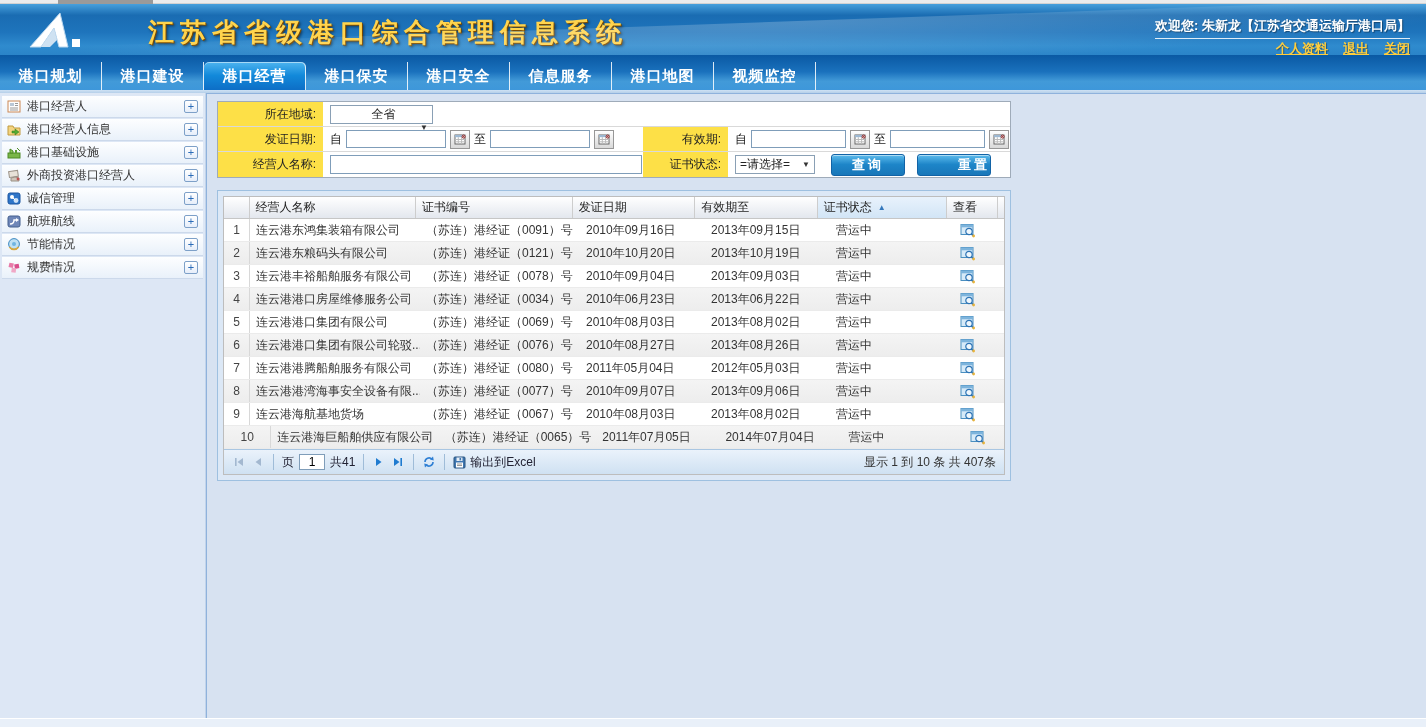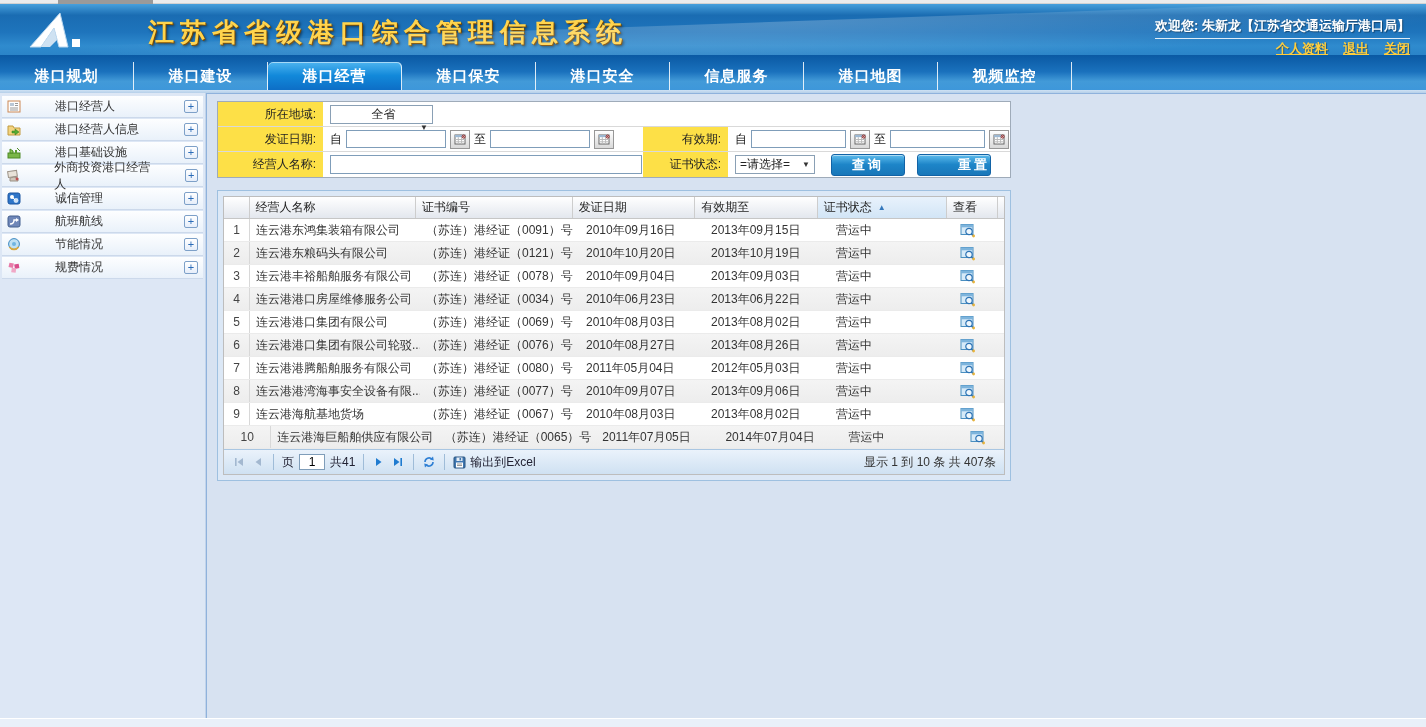--- a/index.html
+++ b/index.html
@@ -14,28 +14,28 @@
   .header { height:51px; background:linear-gradient(180deg,#47a0dc 0%,#1a6cb2 22%,#1e74bc 55%,#2f8bce 82%,#2a84c8 100%); position:relative; overflow:hidden; }
   .header:after { content:""; position:absolute; left:-10%; top:40%; width:120%; height:120%; background:radial-gradient(ellipse at 55% 0%, rgba(255,255,255,.22), rgba(255,255,255,0) 55%); transform:rotate(-2deg); pointer-events:none; }
   .logo { position:absolute; left:26px; top:6px; }
   .app-title { position:absolute; left:148px; top:11px; font-size:26px; font-weight:bold; color:#ffd44d; letter-spacing:6px; text-shadow:1px 1px 0 #7a4a00, 2px 2px 3px rgba(0,0,0,.55); white-space:nowrap; }
   .welcome { position:absolute; right:16px; top:13px; color:#fff; font-weight:bold; font-size:13px; padding-bottom:3px; border-bottom:1px solid rgba(255,255,255,.85); text-shadow:1px 1px 1px rgba(0,0,0,.4); }
   .hlinks { position:absolute; right:16px; top:36px; display:flex; gap:15px; }
   .hlinks span { color:#ffce3d; font-weight:bold; font-size:13px; text-decoration:underline; cursor:pointer; text-shadow:1px 1px 1px rgba(0,0,0,.4); }
 
   
   .nav { height:35px; background:linear-gradient(180deg,#0a59a3 0%,#1a71bd 48%,#429ad8 75%,#3e97da 100%); display:flex; }
-  .nav-tab { width:134px; display:flex; align-items:center; justify-content:center; color:#fff; font-weight:bold; font-size:15px; border-right:1px solid rgba(255,255,255,.85); cursor:pointer; letter-spacing:1px;margin-top:7px; }
+  .nav-tab { width:102px; display:flex; align-items:center; justify-content:center; color:#fff; font-weight:bold; font-size:15px; border-right:1px solid rgba(255,255,255,.85); cursor:pointer; letter-spacing:1px;margin-top:7px; }
   .nav-tab.active { background:linear-gradient(180deg,#4db4f0 0%,#1289da 48%,#0d6ec6 100%); border-radius:5px 5px 0 0; border-right:1px solid rgba(255,255,255,.85); box-shadow:inset 0 1px 0 rgba(255,255,255,.5); }
   .nav-strip { height:3px; background:linear-gradient(180deg,#cfe2f4,#b5cfe9); }
 
   
   .content { height:625px; display:flex; background:#d7e2f1; }
   .sidebar { width:206px; background:#dde7f5; border-right:1px solid #c2d4ea; padding-top:3px; }
-  .side-item { height:22px; margin:0 2px 1px 2px; background:linear-gradient(180deg,#fdfeff,#e9f1fa); border-bottom:1px solid #ccd9eb; display:flex; align-items:center; padding:0 5px 0 4px; cursor:pointer;gap:28px; }
+  .side-item { height:22px; margin:0 2px 1px 2px; background:linear-gradient(180deg,#fdfeff,#e9f1fa); border-bottom:1px solid #ccd9eb; display:flex; align-items:center; padding:0 5px 0 4px; cursor:pointer; }
   .side-item .s-icon { width:16px; height:15px; display:flex; align-items:center; justify-content:center; }
   .side-item .s-label { font-size:12px; color:#333; margin-left:5px; }
   .side-item .s-plus { margin-left:auto; width:14px; height:13px; border:1px solid #7da0c8; border-radius:2px; background:linear-gradient(180deg,#ffffff,#e6eefa); color:#2b6cb8; font-size:11px; line-height:11px; text-align:center; cursor:pointer; }
 
   .main { flex:1; border-left:1px solid #8fb2dc; border-top:1px solid #8fb2dc; background:#d7e2f1; padding:7px 0 0 10px; }
 
   
   .search-panel { width:794px; background:#fff; border:1px solid #9fabb9; }
   .s-row { display:flex; height:25px; border-bottom:1px solid #d9d9d9; align-items:stretch; }
   .s-row:last-child { border-bottom:none; }

